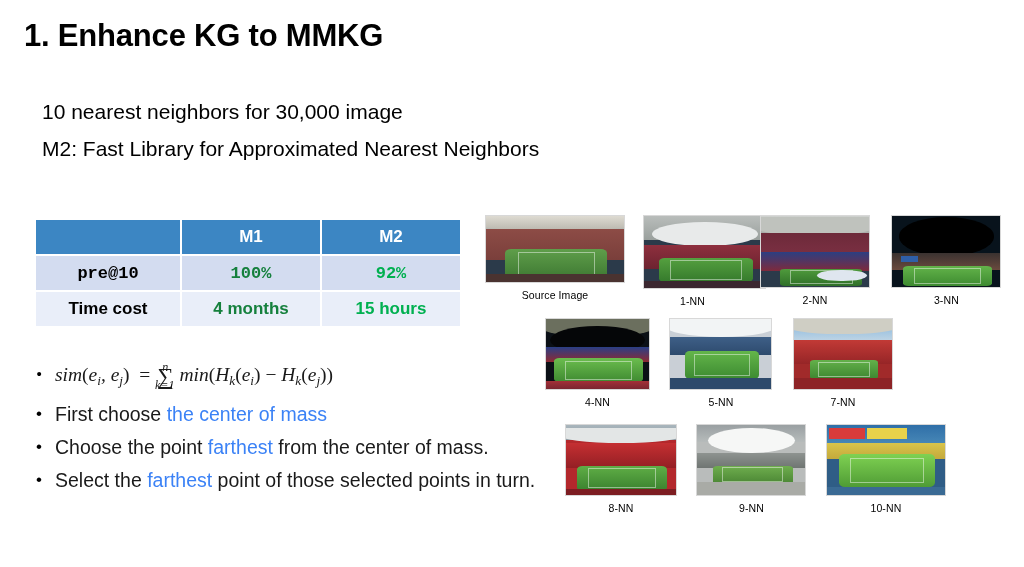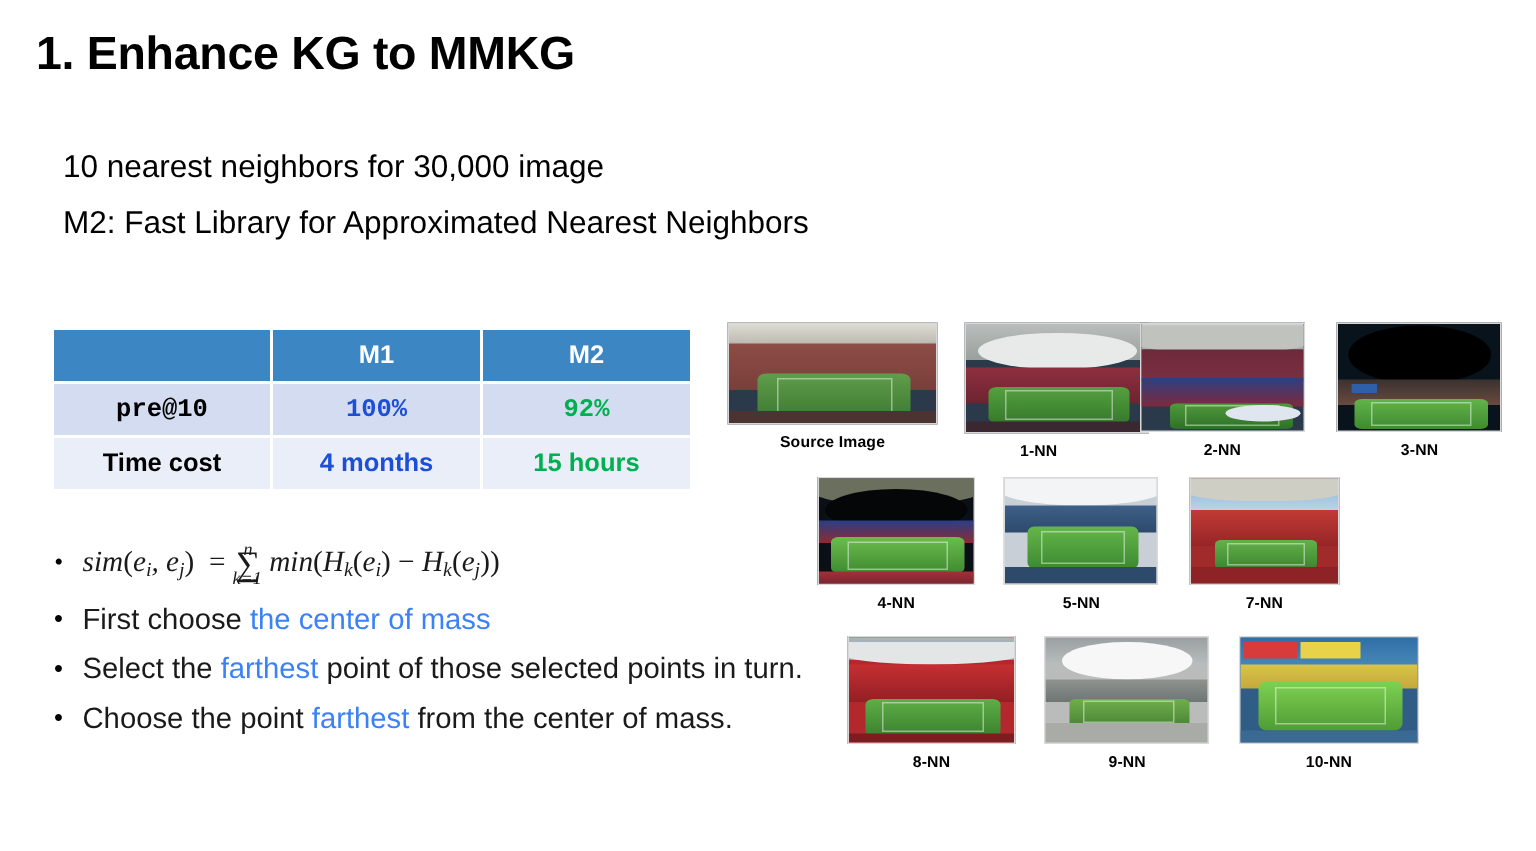--- a/index.html
+++ b/index.html
@@ -61,21 +61,21 @@
   #comparison-table thead th {
     background: #3C86C3;
     color: #ffffff;
     font-size: 17px;
   }
   #comparison-table thead th.col-label { background: #3C86C3; }
 
   tr.row-pre td    { background: #D3DCF0; font-family: Liberation Mono, monospace; }
   tr.row-time td   { background: #E9EEF9; }
 
-  .cell-red   { color: #1d4ed8; margin-left: 20px; }
+  .cell-red   { color: #15803d; margin-left: 20px; }
   .cell-green { color: #00B050; }
 
   
   #bullet-list {
     position: absolute;
     left: 30px; top: 362px;
     width: 510px;
     margin: 0;
     padding: 0;
     list-style: none;
@@ -147,21 +147,21 @@
   #nn-row-2 { left: 545px; top: 318px; }
   #nn-row-3 { left: 565px; top: 424px; }
 
   .nn-cell {
     display: inline-block;
     vertical-align: top;
     text-align: center;
   }
   .nn-caption {
     font-size: 10.5px;
-    font-weight: bold;
+    font-weight: normal;
     color: #000;
     margin-top: 6px;
     white-space: nowrap;
     letter-spacing: 0.1px;
   }
   .thumb {
     position: relative;
     overflow: hidden;
     border: 1px solid #d8d8d8;
     box-sizing: border-box;
@@ -220,25 +220,25 @@
     &nbsp;<span class="paren-big">=</span>&nbsp;<span class="sum-wrap"><span class="bigsum">∑</span><span class="sum-top">n</span><span class="sum-bot">k=1</span></span>&nbsp;<span class="mi">min</span><span class="paren-big">(</span><span class="mi">H</span><span class="sub">k</span><span class="paren-big">(</span><span class="mi">e</span><span class="sub">i</span><span class="paren-big">)</span>
     <span class="paren-big">−</span>
     <span class="mi">H</span><span class="sub">k</span><span class="paren-big">(</span><span class="mi">e</span><span class="sub">j</span><span class="paren-big">)</span><span class="paren-big">)</span>
   </li>
 
   <li>
     <span>First choose </span><span class="hl-cyan">the center of mass</span>
   </li>
 
   <li>
+    <span>Choose the point </span><span class="hl-cyan">farthest</span><span> from the center of mass.</span>
+  </li>
+
+  <li>
     <span>Select the </span><span class="hl-cyan">farthest</span><span> point of those selected points in turn.</span>
-  </li>
-
-  <li>
-    <span>Choose the point </span><span class="hl-cyan">farthest</span><span> from the center of mass.</span>
   </li>
 </ul>
 
 <div class="nn-row" id="nn-row-1">
 
   <div class="nn-cell" style="width:140px;margin-right:14px;">
     <div class="thumb" style="width:140px;height:68px;">
       <div class="sky" style="height:28%;background:linear-gradient(#c9ccc6,#aeb1ab);"></div>
       <div class="roof" style="top:0;height:22%;background:linear-gradient(#dedbd2,#b8b5ac);border-radius:0 0 46% 46%;"></div>
       <div class="stands" style="top:20%;height:46%;background:linear-gradient(#8d4c46,#7a3f3b);"></div>

